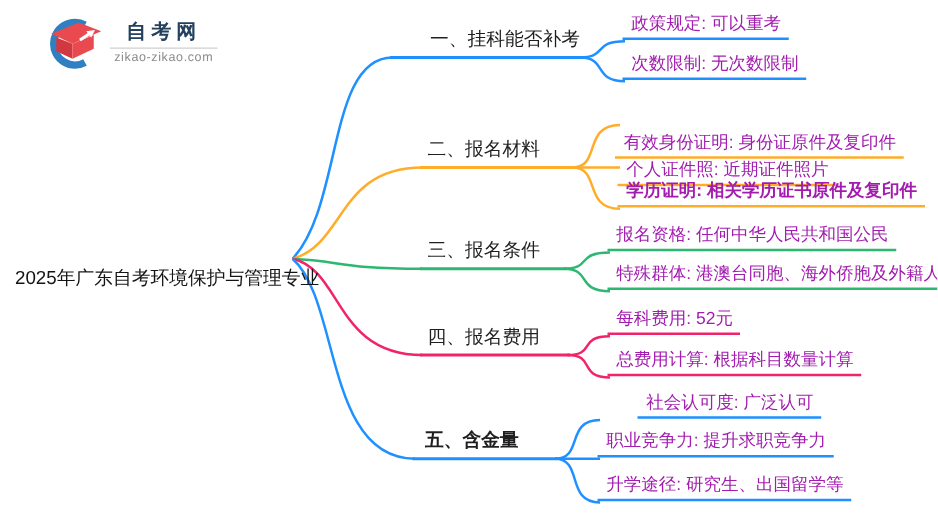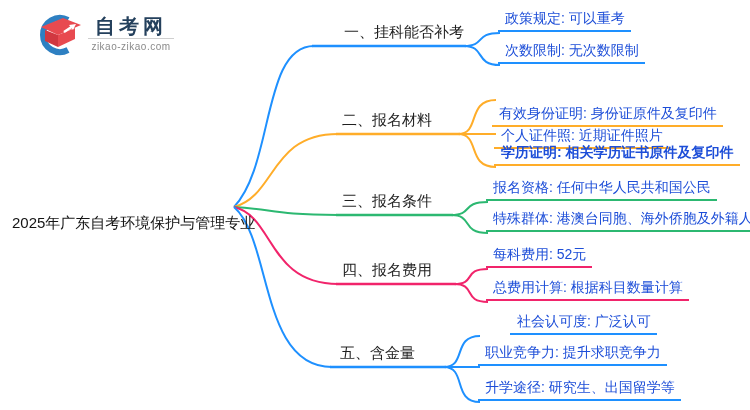--- a/index.html
+++ b/index.html
@@ -9,30 +9,30 @@
   }
   .layer-svg{position:absolute;left:0;top:0;width:750px;height:410px;pointer-events:none;}
   .central-topic{
     position:absolute;left:12px;top:212px;font-size:15px;line-height:22px;
     white-space:nowrap;color:#141414;letter-spacing:0;
   }
   .branch-label{
     position:absolute;font-size:15px;line-height:20px;white-space:nowrap;color:#1f1f1f;
   }
   .node-item{
-    position:absolute;font-size:14px;line-height:19px;white-space:nowrap;color:#1d4ed8;
+    position:absolute;font-size:14px;line-height:19px;white-space:nowrap;color:#a21caf;
     padding:0 6px 2px 7px;border-bottom:2.5px solid #000;
   }
   .u-blue{border-bottom-color:#1E90FF;}
   .u-orange{border-bottom-color:#FFAD29;}
   .u-green{border-bottom-color:#2CB871;}
   .u-pink{border-bottom-color:#F1246B;}
   .logo{position:absolute;left:34px;top:12px;display:flex;align-items:center;gap:6px;}
   .logo-text{display:flex;flex-direction:column;align-items:center;}
-  .logo-name{font-size:20px;font-weight:bold;color:#24405c;letter-spacing:4px;line-height:20px;}
+  .logo-name{font-size:16px;font-weight:bold;color:#24405c;letter-spacing:4px;line-height:20px;}
   .logo-divider{width:86px;height:1px;background:#cfcfcf;margin:2px 0 2px 0;}
   .logo-url{font-size:10px;color:#8b8b8b;letter-spacing:0.5px;line-height:12px;}
 </style>
 </head>
 <body>
 
 <div class="stage">
 
   <svg class="layer-svg" viewBox="0 0 750 410">
 
@@ -102,18 +102,18 @@
   <div class="node-item u-orange" style="left:494px;top:143px;font-weight:bold;">学历证明: 相关学历证书原件及复印件</div>
 
   <div class="branch-label" style="left:342px;top:191px;">三、报名条件</div>
   <div class="node-item u-green" style="left:486px;top:178px;">报名资格: 任何中华人民共和国公民</div>
   <div class="node-item u-green" style="left:486px;top:209px;">特殊群体: 港澳台同胞、海外侨胞及外籍人士</div>
 
   <div class="branch-label" style="left:342px;top:260px;">四、报名费用</div>
   <div class="node-item u-pink" style="left:486px;top:245px;">每科费用: 52元</div>
   <div class="node-item u-pink" style="left:486px;top:278px;">总费用计算: 根据科目数量计算</div>
 
-  <div class="branch-label" style="left:340px;top:343px;">五、含金量</div>
+  <div class="branch-label" style="left:340px;top:343px;font-weight:bold;">五、含金量</div>
   <div class="node-item u-blue" style="left:478px;top:312px;margin-left:32px;">社会认可度: 广泛认可</div>
   <div class="node-item u-blue" style="left:478px;top:343px;">职业竞争力: 提升求职竞争力</div>
   <div class="node-item u-blue" style="left:478px;top:378px;">升学途径: 研究生、出国留学等</div>
 
 </div>
 
 </body></html>

